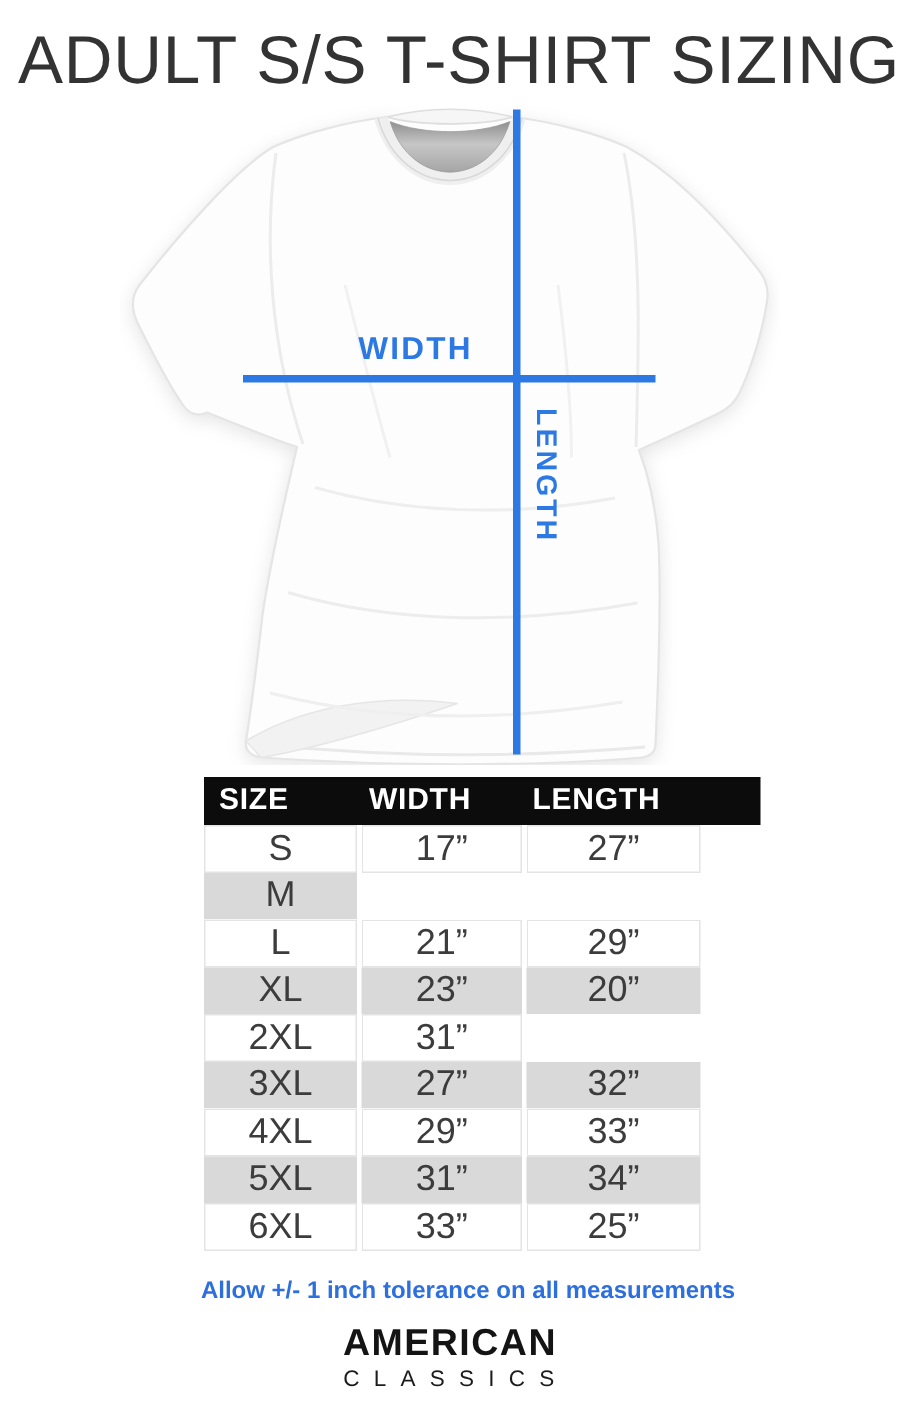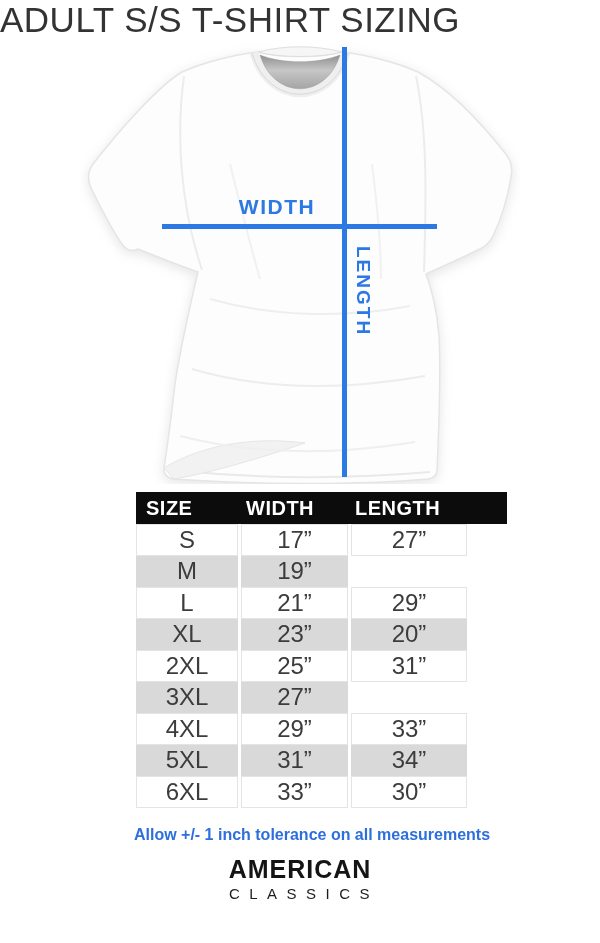--- a/index.html
+++ b/index.html
@@ -2,22 +2,22 @@
 <html><head>
 <meta charset="utf-8">
 <style>
   * { margin:0; padding:0; box-sizing:border-box; }
   html,body { background:#ffffff; }
   body { font-family:"Liberation Sans", sans-serif; }
   .page { position:relative; width:600px; height:943px; background:#fff; overflow:hidden; }
 
   
   .title {
-    text-align:left;
-    font-size:35px; font-weight:300; letter-spacing:0.5px; color:#333;
+    padding-top:14px; text-align:right;
+    font-size:45px; font-weight:300; letter-spacing:0.5px; color:#333;
   }
 
   
   .shirt-area { position:relative; height:447px; }
   .shirt-svg { position:absolute; left:80px; top:4px; }
   .shirt-main { filter: drop-shadow(0 3px 6px rgba(0,0,0,0.10)); }
 
   .measure-line { position:absolute; background:#2c79e3; }
   .line-vertical { left:342px; top:7px; width:5px; height:430px; }
   .line-horizontal { left:162px; top:184px; width:275px; height:5px; }
@@ -140,55 +140,54 @@
       <span class="th-length">LENGTH</span>
     </div>
 
     <div class="trow">
       <div class="cell">S</div>
       <div class="cell">17”</div>
       <div class="cell">27”</div>
     </div>
     <div class="trow alt">
       <div class="cell">M</div>
-      <div class="cell">19”</div>
     </div>
     <div class="trow">
       <div class="cell">L</div>
       <div class="cell">21”</div>
       <div class="cell">29”</div>
     </div>
     <div class="trow alt">
       <div class="cell">XL</div>
       <div class="cell">23”</div>
       <div class="cell">20”</div>
     </div>
     <div class="trow">
       <div class="cell">2XL</div>
-      <div class="cell">25”</div>
       <div class="cell">31”</div>
     </div>
     <div class="trow alt">
       <div class="cell">3XL</div>
       <div class="cell">27”</div>
+      <div class="cell">32”</div>
     </div>
     <div class="trow">
       <div class="cell">4XL</div>
       <div class="cell">29”</div>
       <div class="cell">33”</div>
     </div>
     <div class="trow alt">
       <div class="cell">5XL</div>
       <div class="cell">31”</div>
       <div class="cell">34”</div>
     </div>
     <div class="trow">
       <div class="cell">6XL</div>
       <div class="cell">33”</div>
-      <div class="cell">30”</div>
+      <div class="cell">25”</div>
     </div>
   </div>
 
   <div class="note">Allow +/- 1 inch tolerance on all measurements</div>
 
   <div class="logo">
     <div class="logo-line1">AMERICAN</div>
     <div class="logo-line2">CLASSICS</div>
   </div>
 

